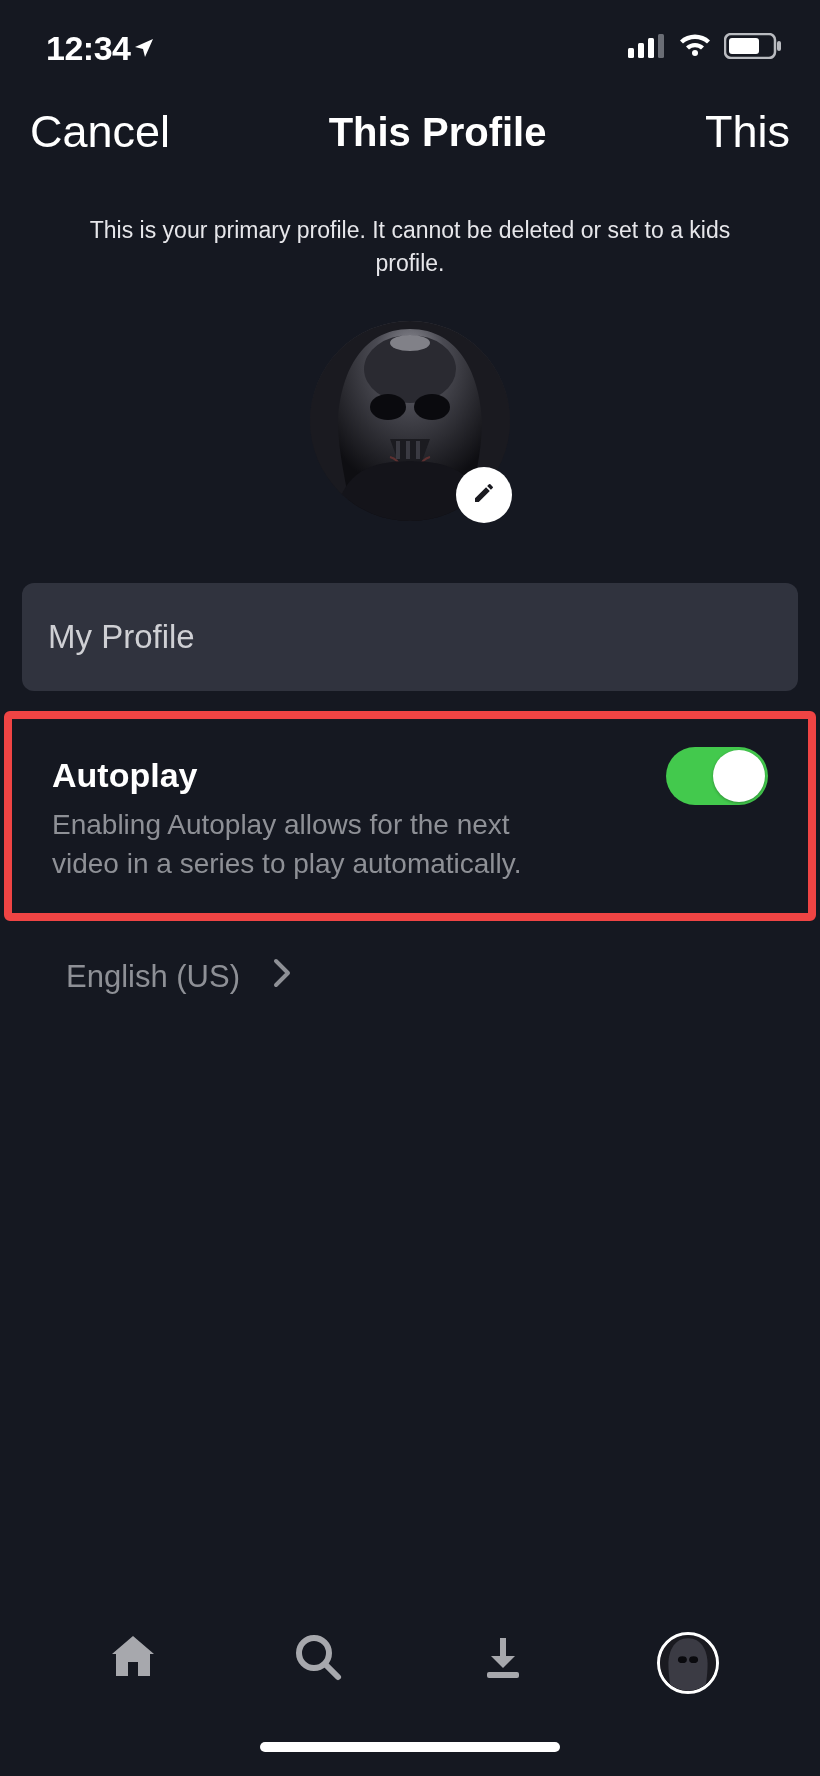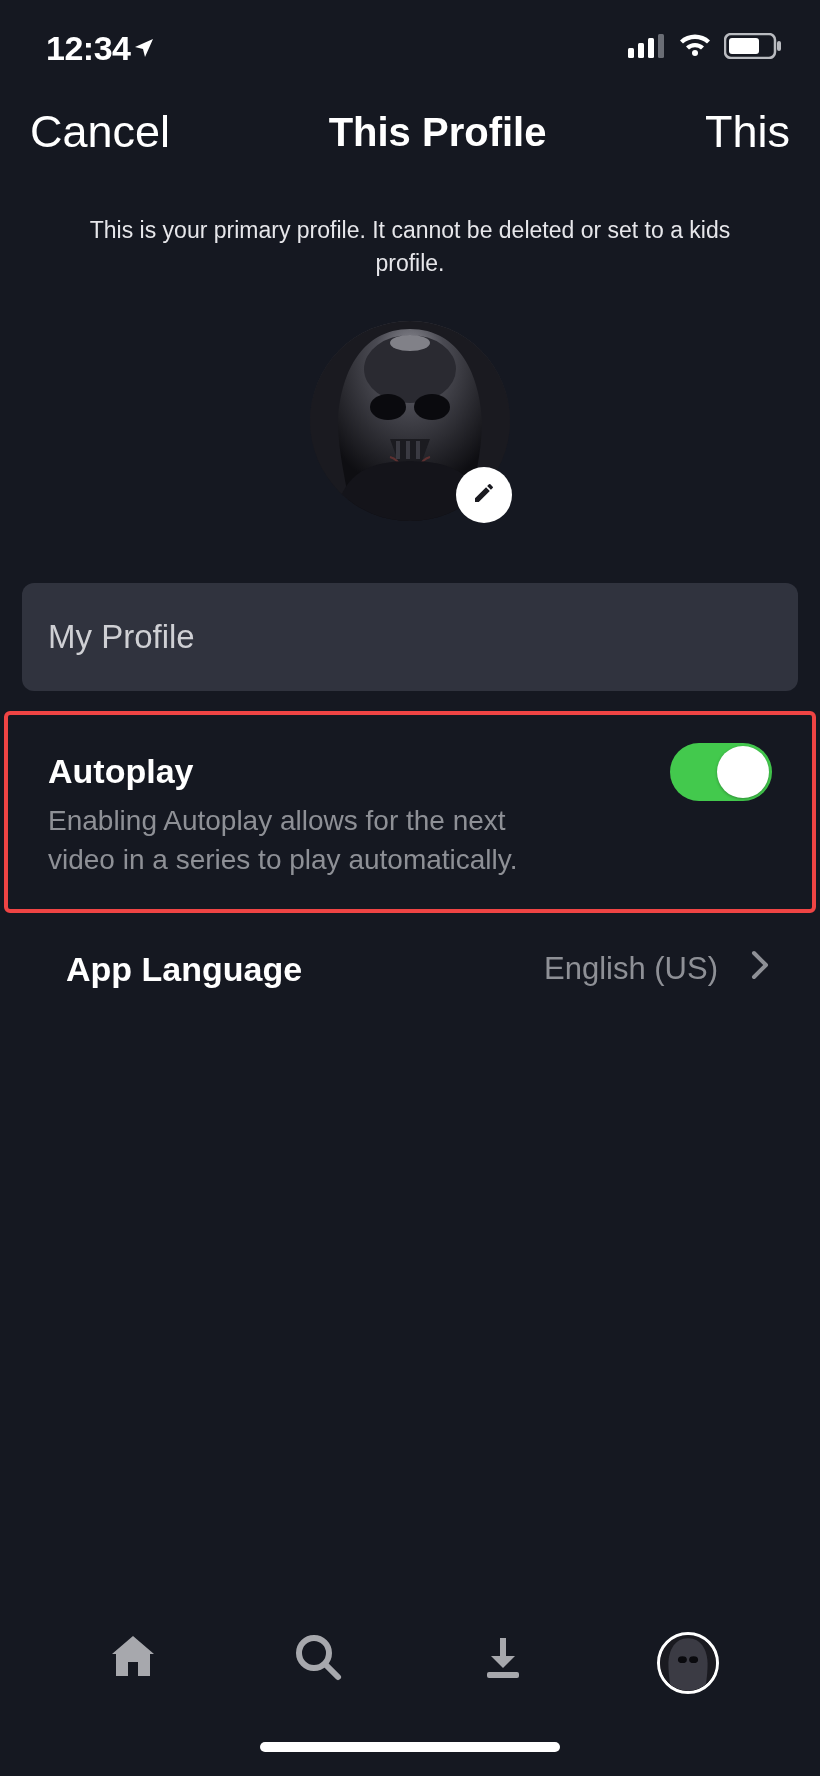--- a/index.html
+++ b/index.html
@@ -76,21 +76,21 @@
       border-radius: 12px;
       background: #30333e;
       border: none;
       color: #cfd0d4;
       font-size: 33px;
       padding: 0 26px;
       margin-top: 20px;
     }
     .highlight-box {
       margin: 20px -18px 0 -18px;
-      border: 4px solid #ef4444;
+      border: 8px solid #ef4444;
       padding: 28px 40px 30px 40px;
       border-radius: 6px;
     }
     .row { display: flex; align-items: center; justify-content: space-between; }
     .setting-title { font-size: 34px; font-weight: 700; }
     .setting-desc { font-size: 28px; color: #8e9096; line-height: 1.4; max-width: 520px;}
     .toggle {
       width: 102px; height: 58px; border-radius: 30px;
       background: #43c94d; position: relative;
     }
@@ -212,21 +212,20 @@
     <div class="row">
       <div class="setting-title">Autoplay</div>
       <div class="toggle">
         <div class="toggle-knob"></div>
       </div>
     </div>
     <div class="setting-desc">Enabling Autoplay allows for the next video in a series to play automatically.</div>
   </div>
 
   <div class="lang-row">
-    <div class="lang-title">App Language</div>
     <div class="lang-right">
       <span>English (US)</span>
       <span>
         <svg width="20" height="32" viewBox="0 0 20 32" fill="none">
           <path d="M4 4 L16 16 L4 28" stroke="#8e9096" stroke-width="4" stroke-linecap="round" stroke-linejoin="round"></path>
         </svg>
       </span>
     </div>
   </div>
 </div>

